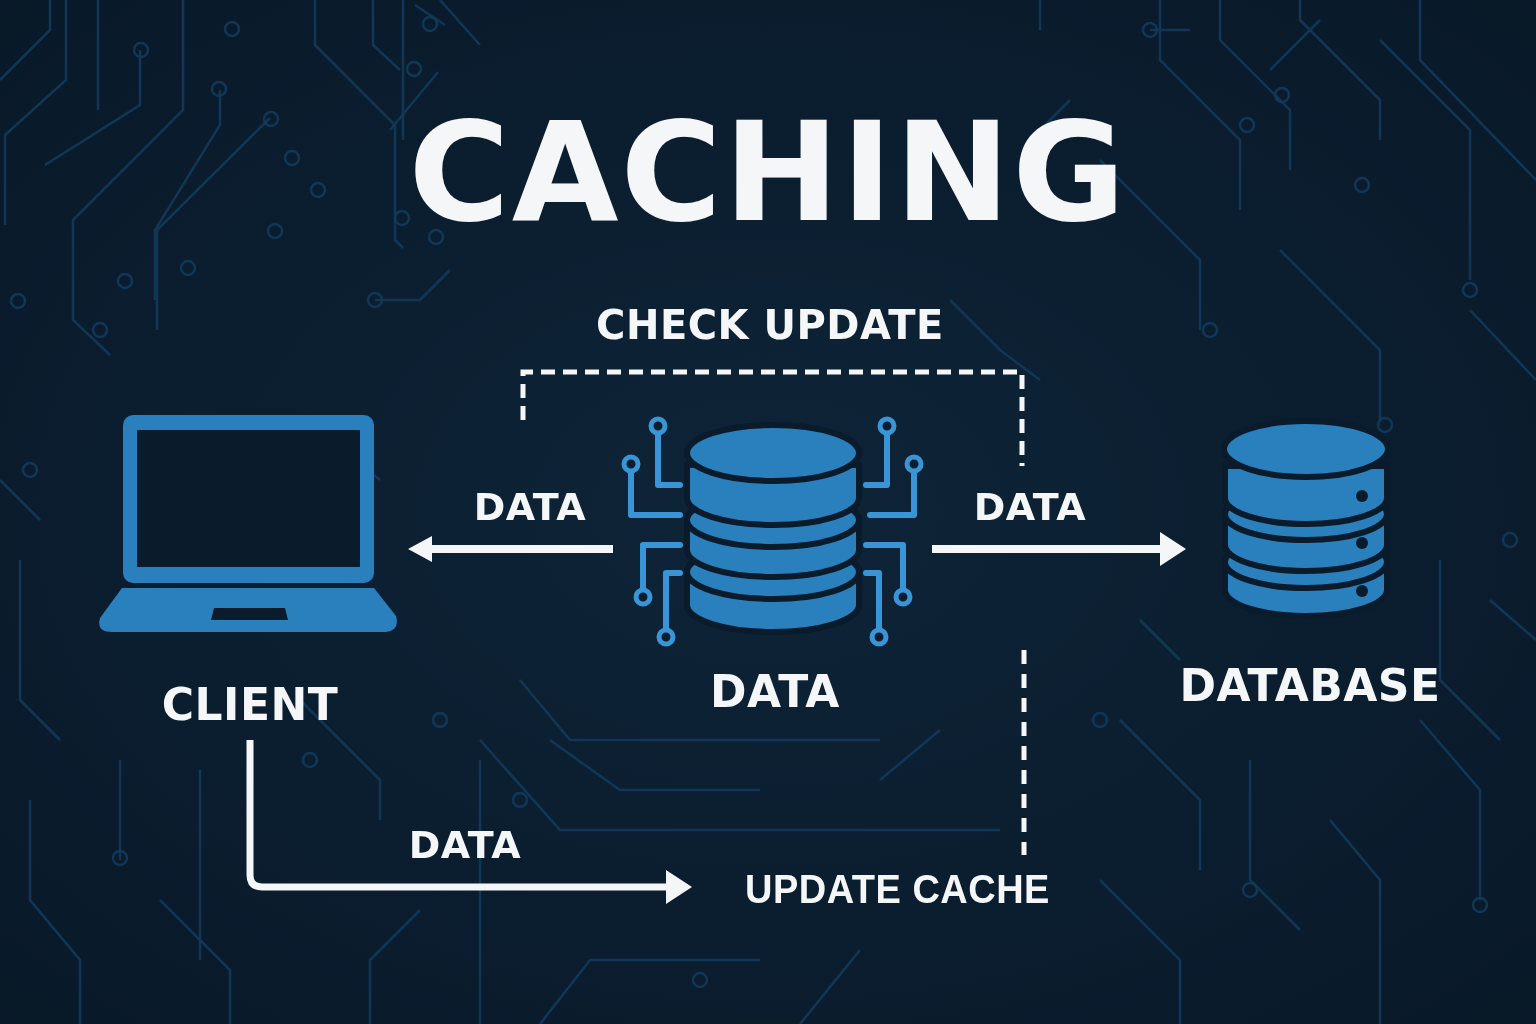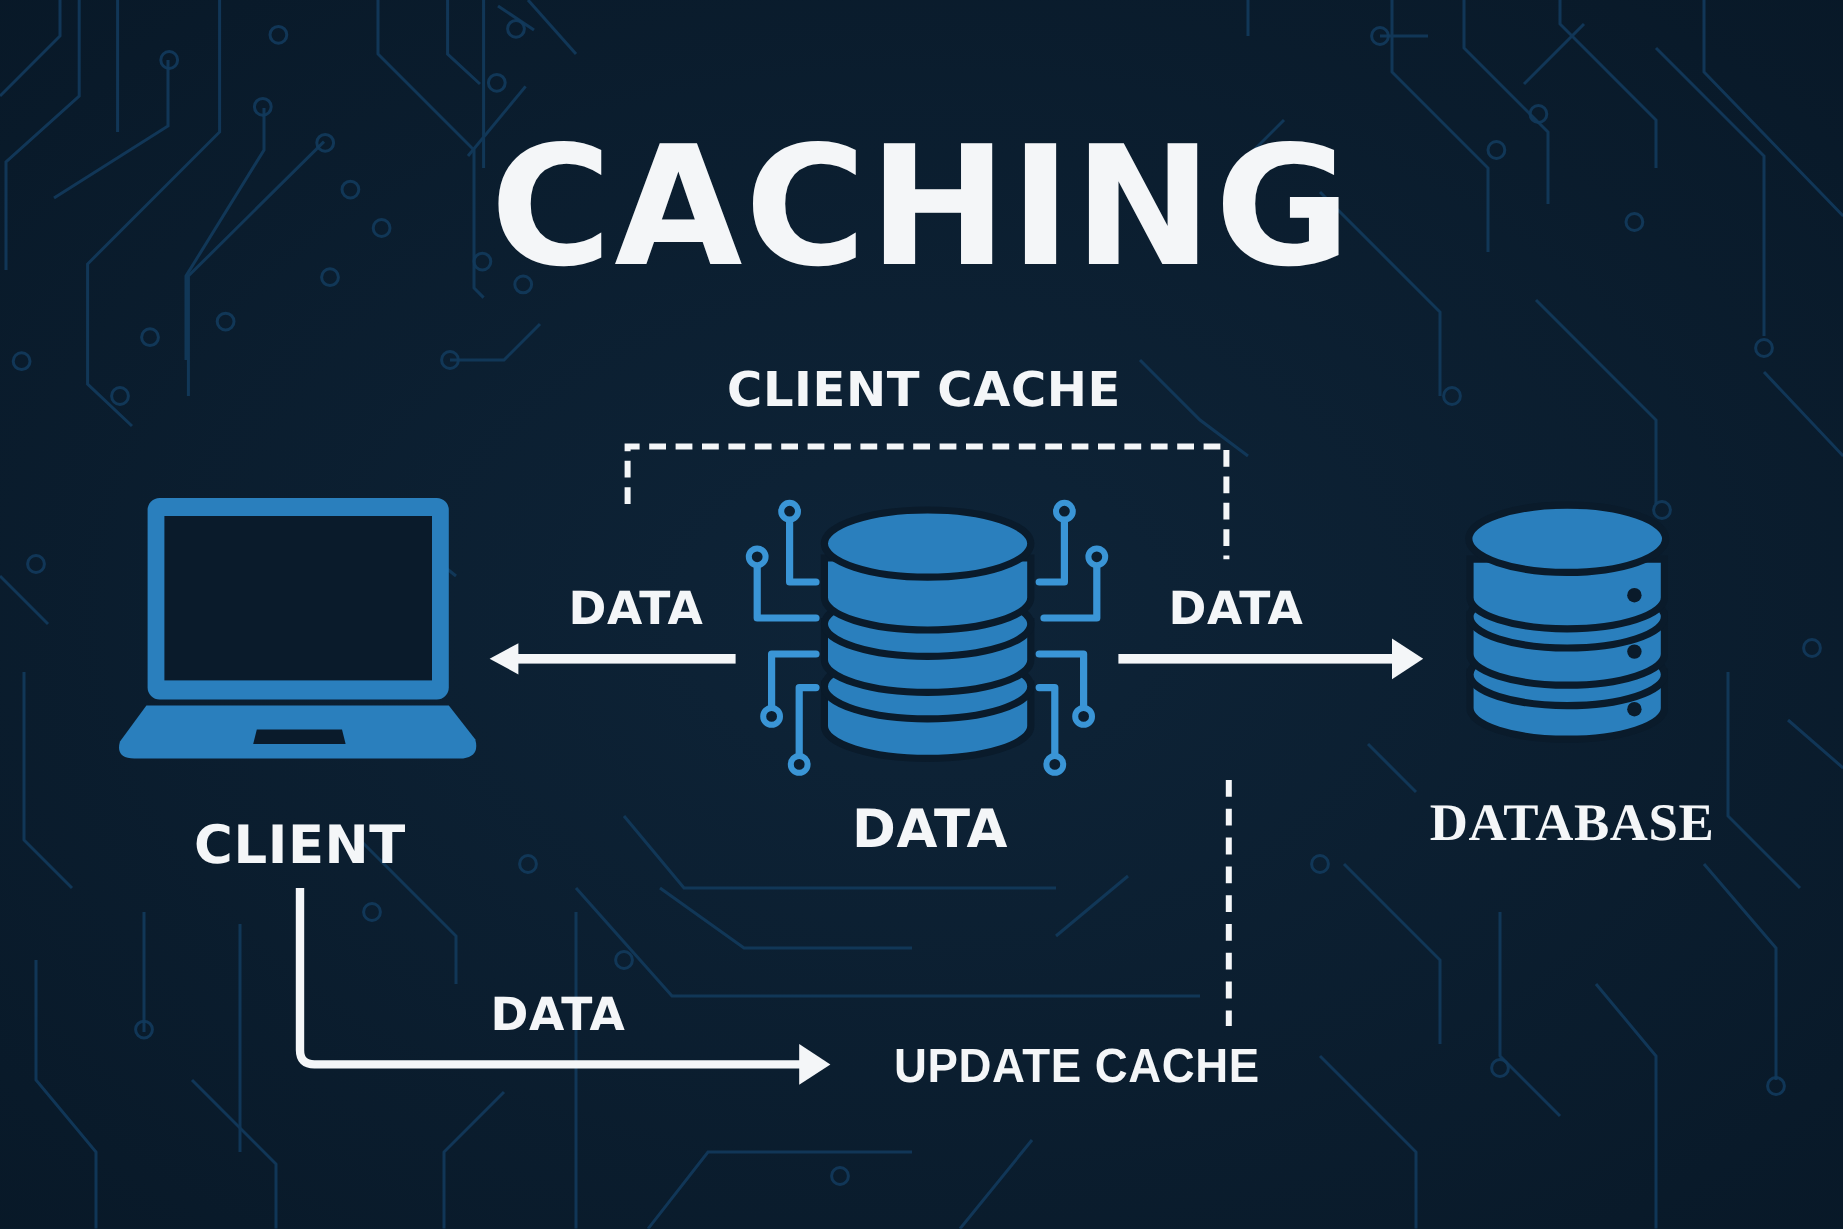--- a/index.html
+++ b/index.html
@@ -14,21 +14,21 @@
     position: absolute; color: #f4f6f8; font-weight: bold;
     white-space: nowrap; text-align: center; letter-spacing: 0.5px;
     font-family: "DejaVu Sans", "Liberation Sans", sans-serif;
   }
   #title { left: 0; width: 1536px; top: 92px; font-size: 138px; letter-spacing: 2px; }
   #check-cache { left: 560px; width: 420px; top: 302px; font-size: 40px; }
   #data-left { left: 445px; width: 170px; top: 485px; font-size: 38px; }
   #data-right { left: 945px; width: 170px; top: 485px; font-size: 38px; }
   #client-label { left: 130px; width: 240px; top: 660px; font-size: 44px; margin-top: 19px; }
   #cache-label { left: 660px; width: 230px; top: 666px; font-size: 44px; }
-  #database-label { left: 1160px; width: 300px; top: 660px; font-size: 44px; font-family: Liberation Serif, serif; }
+  #database-label { left: 1160px; width: 300px; top: 660px; font-size: 44px; }
   #data-bottom { left: 380px; width: 170px; top: 823px; font-size: 38px; }
   #update-cache { left: 725px; width: 345px; top: 867px; font-size: 40px; font-family: "Liberation Sans", sans-serif; transform: scaleX(0.95); }
 </style>
 </head>
 <body>
 
 <svg id="stage" width="1536" height="1024" viewBox="0 0 1536 1024" xmlns="http://www.w3.org/2000/svg">
   <defs>
     <radialGradient id="bgGrad" cx="50%" cy="50%" r="75%">
       <stop offset="0%" stop-color="#0e2438"></stop>
@@ -197,20 +197,20 @@
 
   <g fill="none" stroke="#f4f6f8" stroke-width="5" stroke-dasharray="14 8">
     <path d="M523 420 V372 H1022 V466"></path>
   </g>
   <g fill="none" stroke="#f4f6f8" stroke-width="5" stroke-dasharray="14 10">
     <path d="M1024 650 V855"></path>
   </g>
 </svg>
 
 <div id="title" class="lbl">CACHING</div>
-<div id="check-cache" class="lbl">CLIENT CACHE</div>
+<div id="check-cache" class="lbl">CHECK UPDATE</div>
 <div id="data-left" class="lbl">DATA</div>
 <div id="data-right" class="lbl">DATA</div>
 <div id="client-label" class="lbl">CLIENT</div>
 <div id="cache-label" class="lbl">DATA</div>
 <div id="database-label" class="lbl">DATABASE</div>
 <div id="data-bottom" class="lbl">DATA</div>
 <div id="update-cache" class="lbl">UPDATE CACHE</div>
 
 </body></html>

